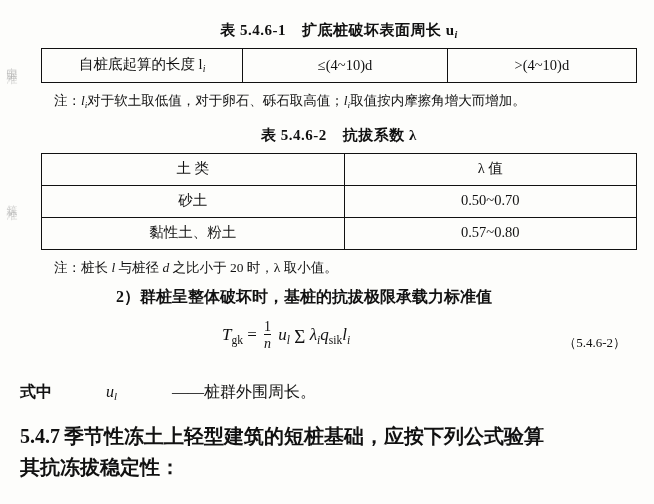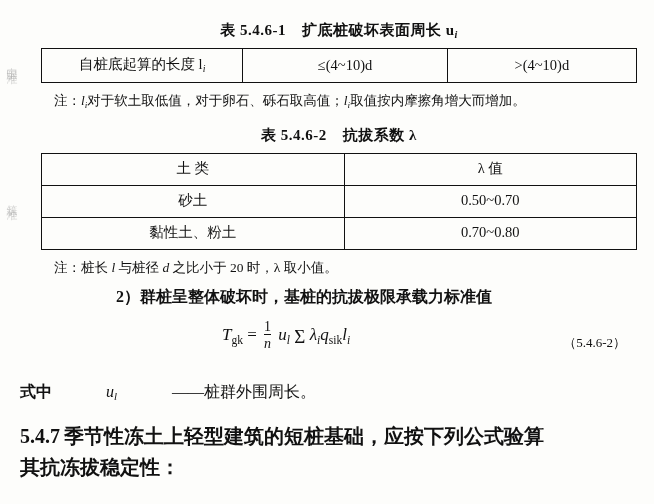--- a/index.html
+++ b/index.html
@@ -183,21 +183,21 @@
           <tr>
         <td style="width:50%">土 类</td>
         <td>λ 值</td>
       </tr>
       <tr>
         <td>砂土</td>
         <td>0.50~0.70</td>
       </tr>
       <tr>
         <td>黏性土、粉土</td>
-        <td>0.70~0.80</td>
+        <td>0.57~0.80</td>
       </tr>
     </tbody>
       </table>
   </div>
 
   <p class="note" style="margin-top:9px;">
     <span>注：</span><span>桩长 </span><span class="var">l</span><span> 与桩径 </span><span class="var">d</span><span> 之比小于 20 时，λ 取小值。</span>
   </p>
 
   <p class="para para-num" style="margin-top:8px;">

